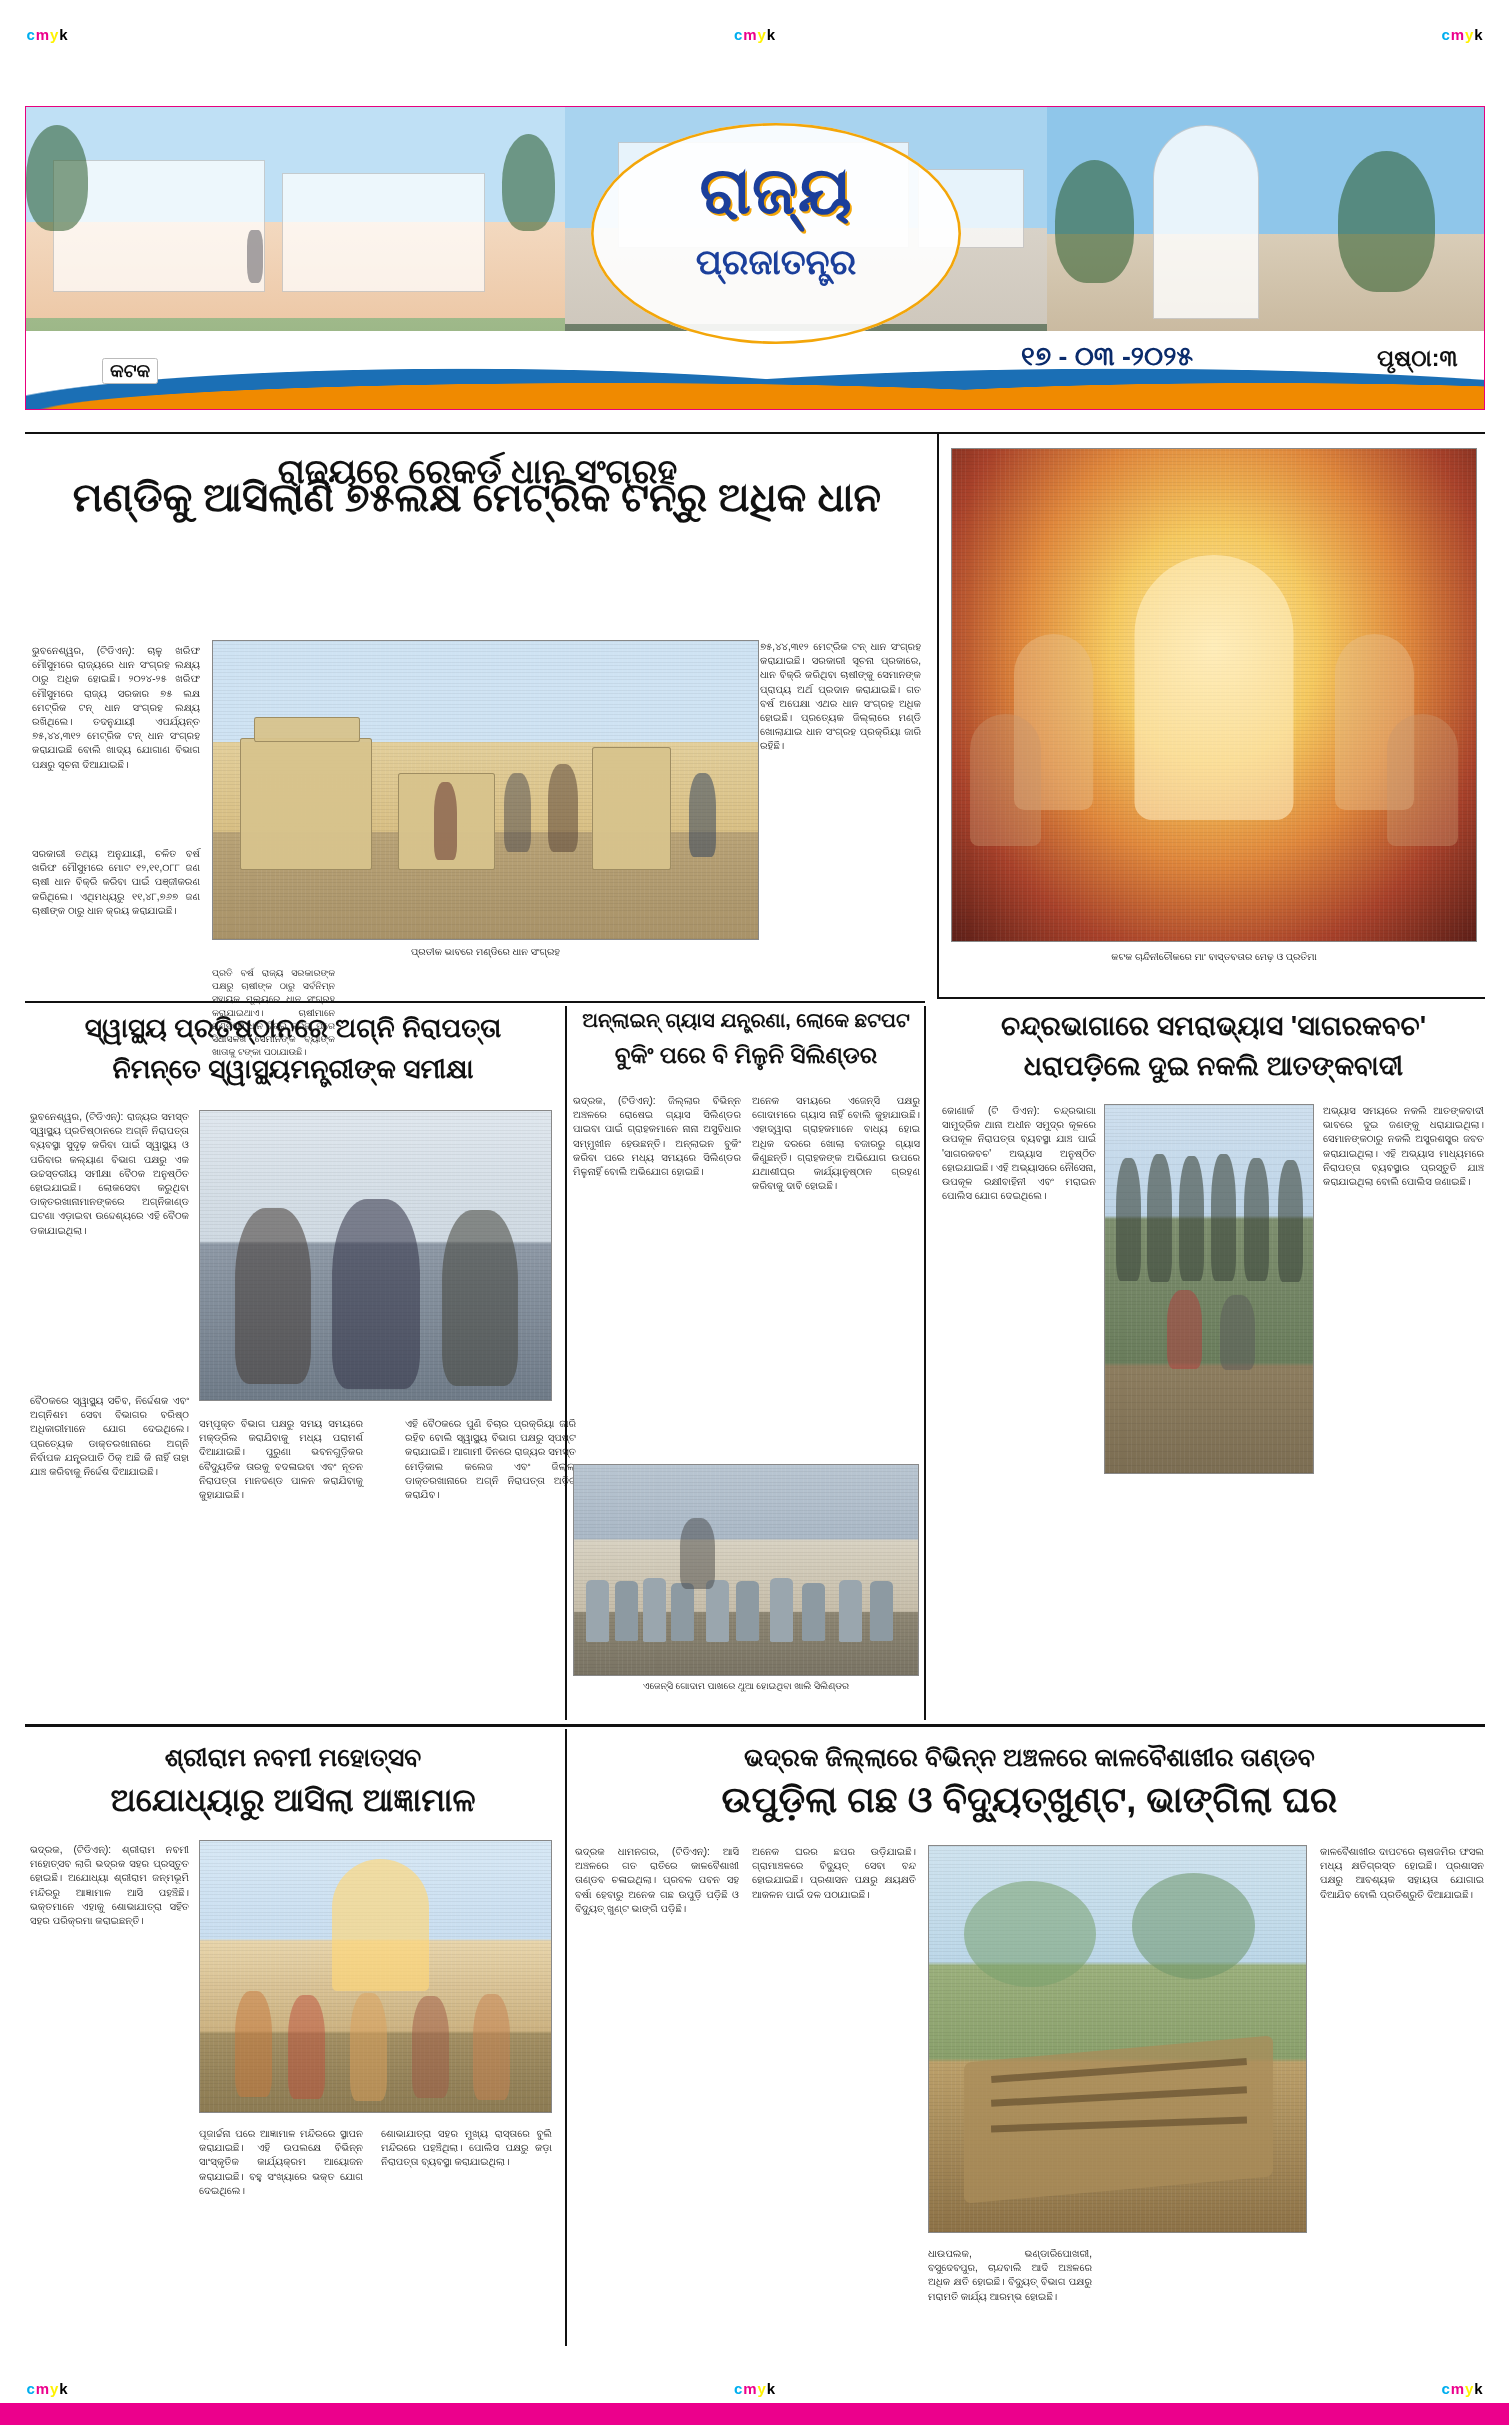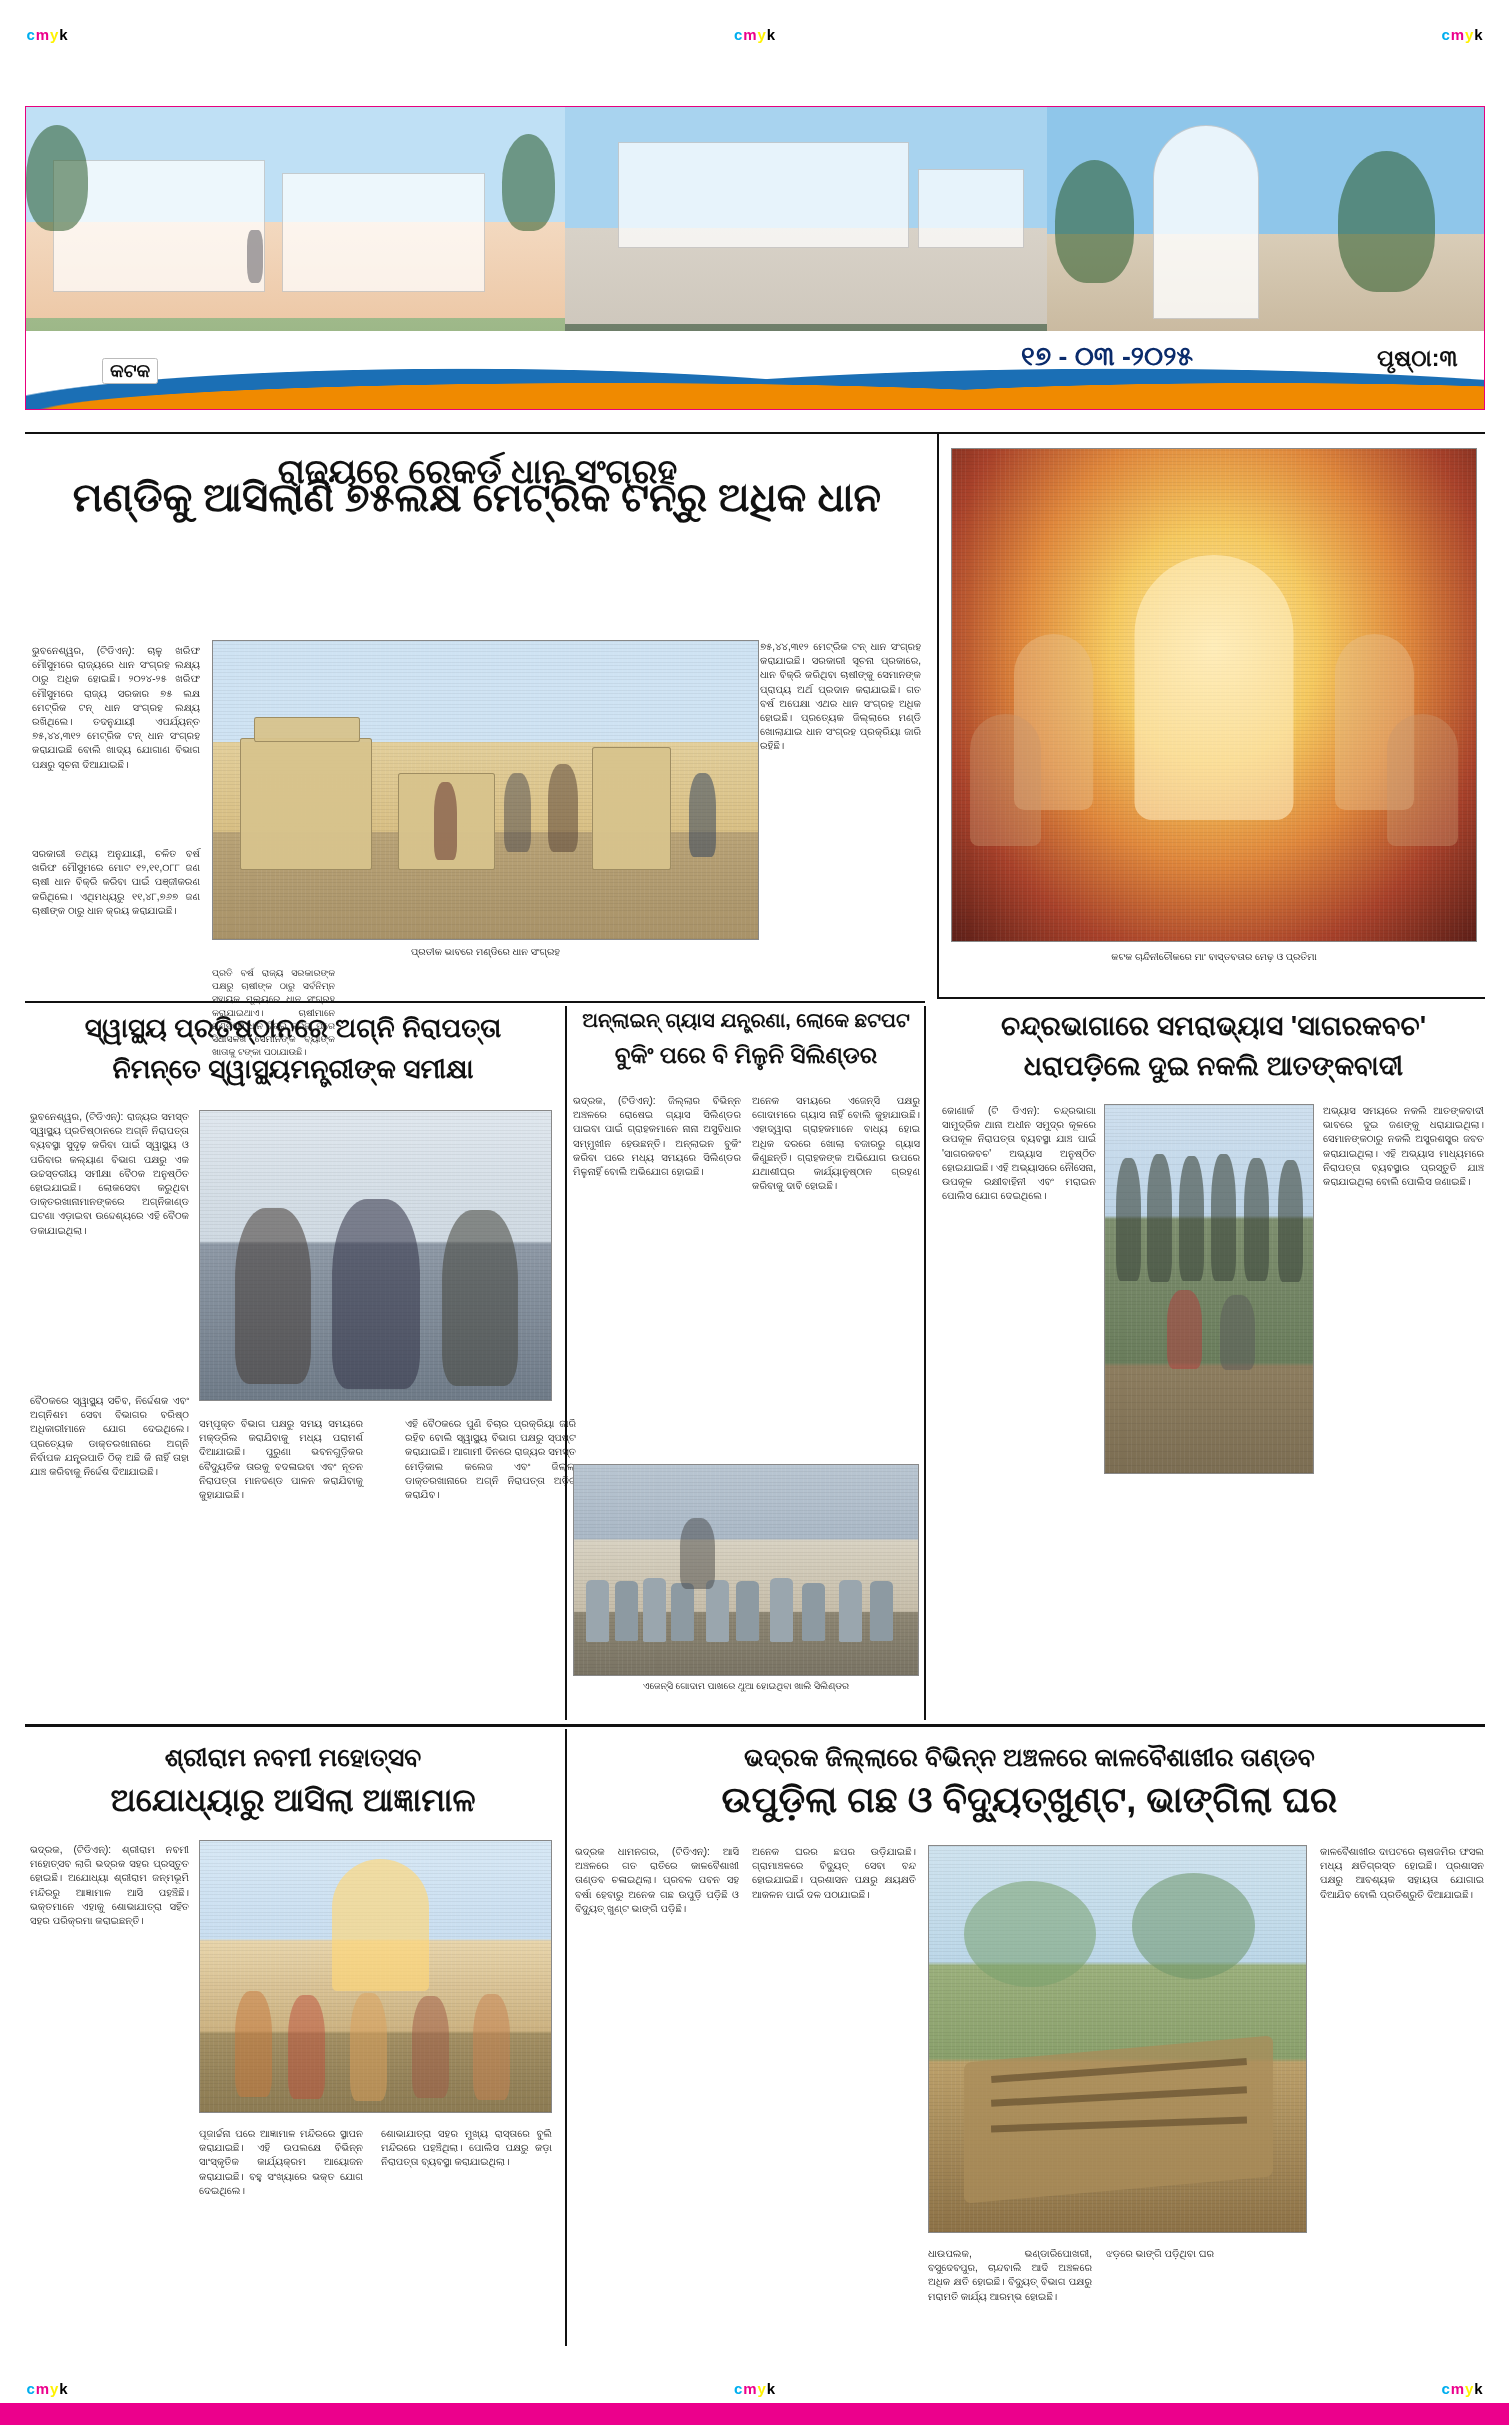--- a/index.html
+++ b/index.html
@@ -189,20 +189,25 @@
       </div>
       <div class="mp mp3">
         <div class="bld" style="left:106px;top:17.6px;width:106px;height:194px;border-radius:53px 53px 0 0;background:rgba(255,255,255,0.8);"></div>
         <div class="tree" style="left:8.8px;top:53px;width:79px;height:123px;"></div>
         <div class="tree" style="left:291px;top:44px;width:97px;height:141px;"></div>
       </div>
       <div class="mast-wave"></div>
       <div class="wave2"></div>
     </div>
 
+    <div class="logo-wrap">
+      <div class="logo-ellipse"></div>
+      <div class="logo-main">ରାଜ୍ୟ</div>
+      <div class="logo-sub">ପ୍ରଜାତନ୍ତ୍ର</div>
+    </div>
 
     <div class="mast-date">୧୭ - ୦୩ -୨୦୨୫</div>
     <div class="mast-page">ପୃଷ୍ଠା:୩</div>
     <div class="mast-city">କଟକ</div>
   </div>
 
   <div class="rule-h" style="left:25px; top:432px; width:1460px;"></div>
   <div class="rule-v" style="left:937px; top:434px; height:565px;"></div>
   <div class="rule-h" style="left:25px; top:1001px; width:900px;"></div>
   <div class="rule-h" style="left:937px; top:997px; width:548px;"></div>
@@ -330,21 +335,20 @@
     <div class="photo-noise"></div>
     <div style="position:absolute;left:35px;top:35px;width:132px;height:106px;background:rgba(120,160,110,0.55);border-radius:50%;"></div>
     <div style="position:absolute;left:203px;top:26.5px;width:123px;height:106px;background:rgba(110,150,105,0.55);border-radius:50%;"></div>
     <div style="position:absolute;left:35px;top:203px;width:309px;height:141px;background:rgba(170,140,90,0.75);transform:skewY(-5deg);border-radius:7px;"></div>
     <div style="position:absolute;left:62px;top:221px;width:256px;height:7px;background:rgba(90,70,40,0.6);transform:rotate(-4deg);"></div>
     <div style="position:absolute;left:62px;top:247px;width:256px;height:7px;background:rgba(90,70,40,0.6);transform:rotate(-3deg);"></div>
     <div style="position:absolute;left:62px;top:275px;width:256px;height:7px;background:rgba(90,70,40,0.6);transform:rotate(-2deg);"></div>
   </div>
 
   <div class="col-text" style="left:928px; top:2247px; width:164px; height:97px;">ଧାଉପଲକ, ଭଣ୍ଡାରିପୋଖରୀ, ବସୁଦେବପୁର, ଚାନ୍ଦବାଲି ଆଦି ଅଞ୍ଚଳରେ ଅଧିକ କ୍ଷତି ହୋଇଛି। ବିଦ୍ୟୁତ୍ ବିଭାଗ ପକ୍ଷରୁ ମରାମତି କାର୍ଯ୍ୟ ଆରମ୍ଭ ହୋଇଛି।</div>
-  <div class="col-text" style="left:1106px; top:2247px; width:164px; height:97px;">ଝଡ଼ରେ ଭାଙ୍ଗି ପଡ଼ିଥିବା ଘର</div>
   <div class="col-text" style="left:1320px; top:1845px; width:164px; height:494px;">କାଳବୈଶାଖୀର ଦାପଟରେ ଚାଷଜମିର ଫସଲ ମଧ୍ୟ କ୍ଷତିଗ୍ରସ୍ତ ହୋଇଛି। ପ୍ରଶାସନ ପକ୍ଷରୁ ଆବଶ୍ୟକ ସହାୟତା ଯୋଗାଇ ଦିଆଯିବ ବୋଲି ପ୍ରତିଶ୍ରୁତି ଦିଆଯାଇଛି।</div>
 
   <div class="cmyk-row bottom">
     <div class="cmyk-mark cmyk-left">
         <span class="c">c</span>
         <span class="m">m</span>
         <span class="y">y</span>
         <span class="k">k</span>
       </div>
     <div class="cmyk-mark cmyk-center">

